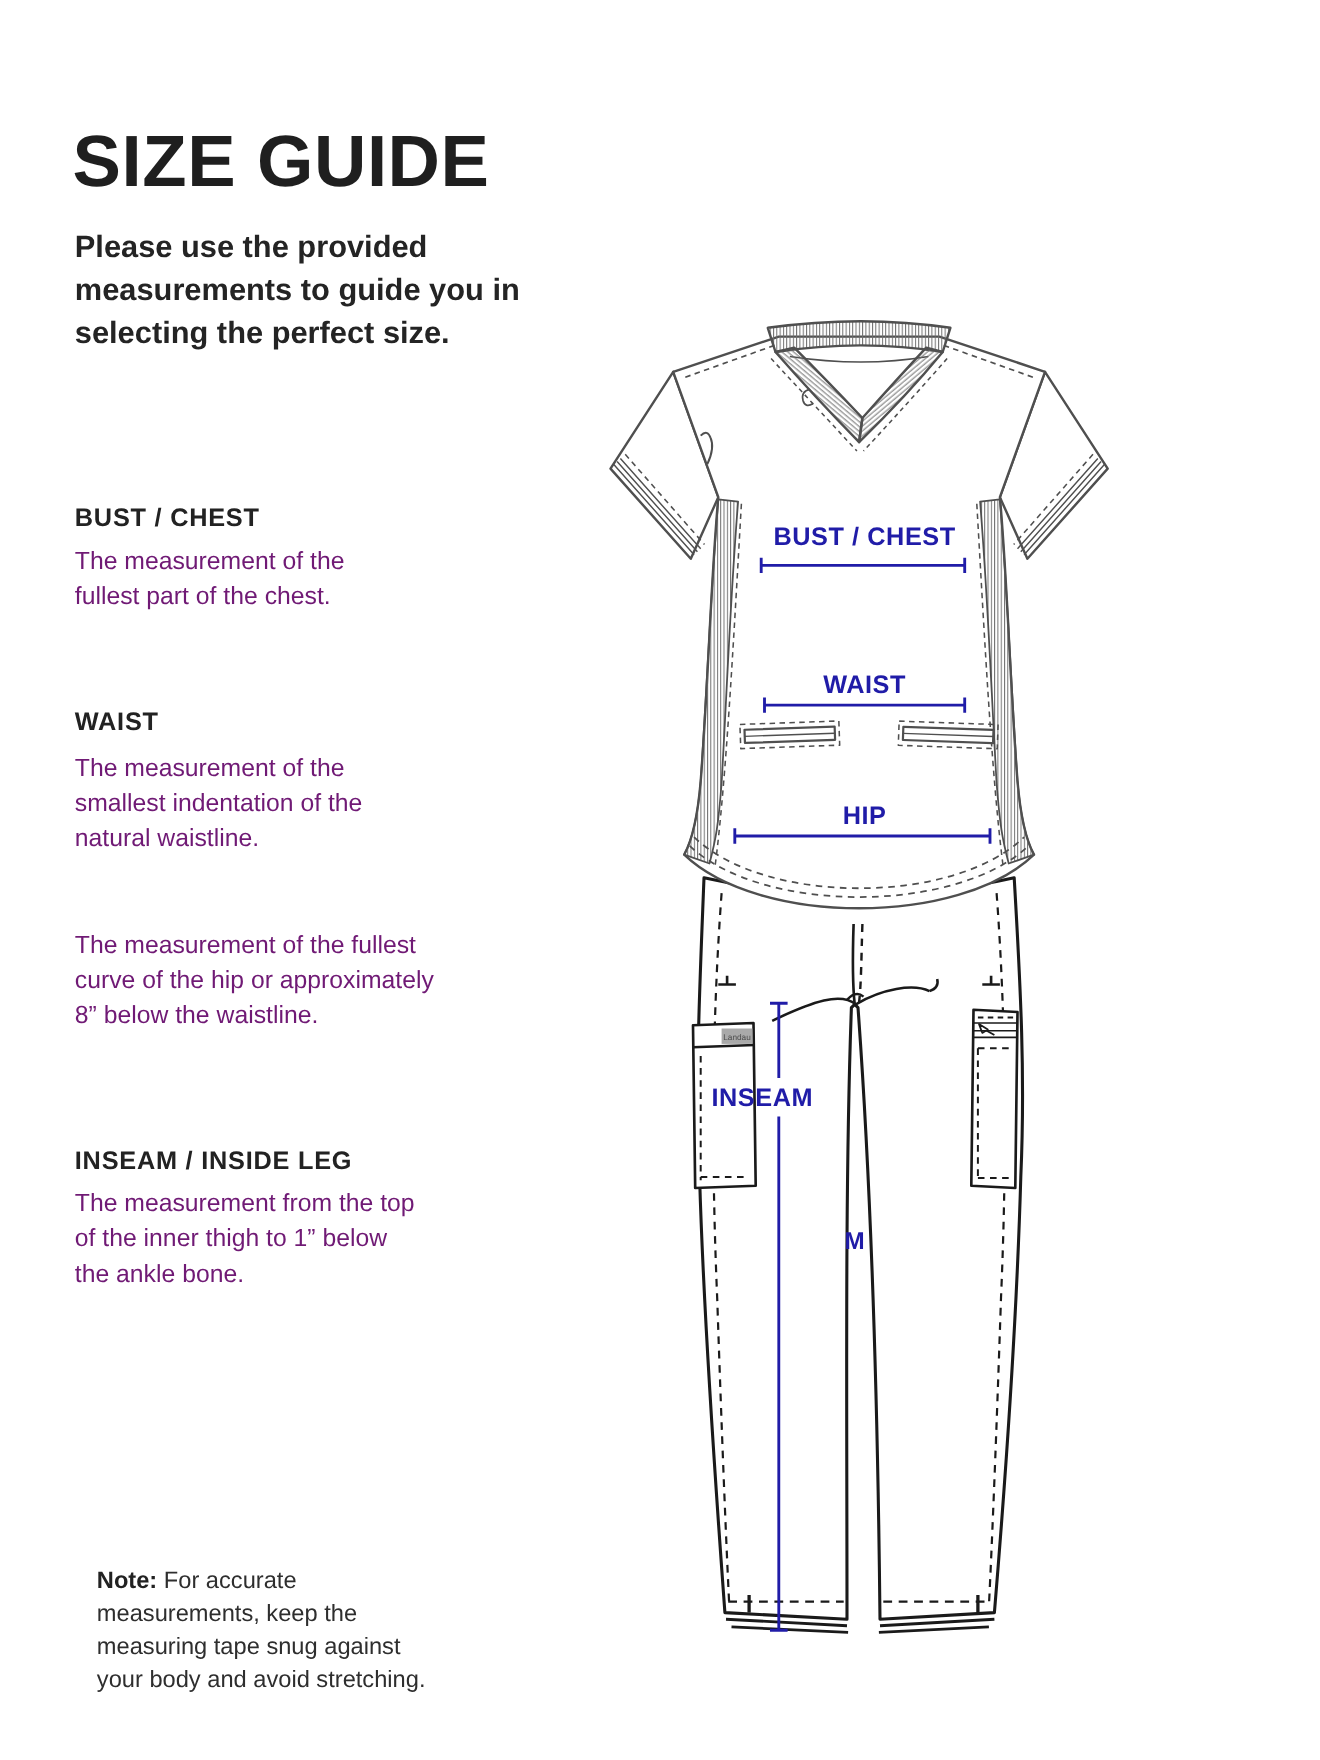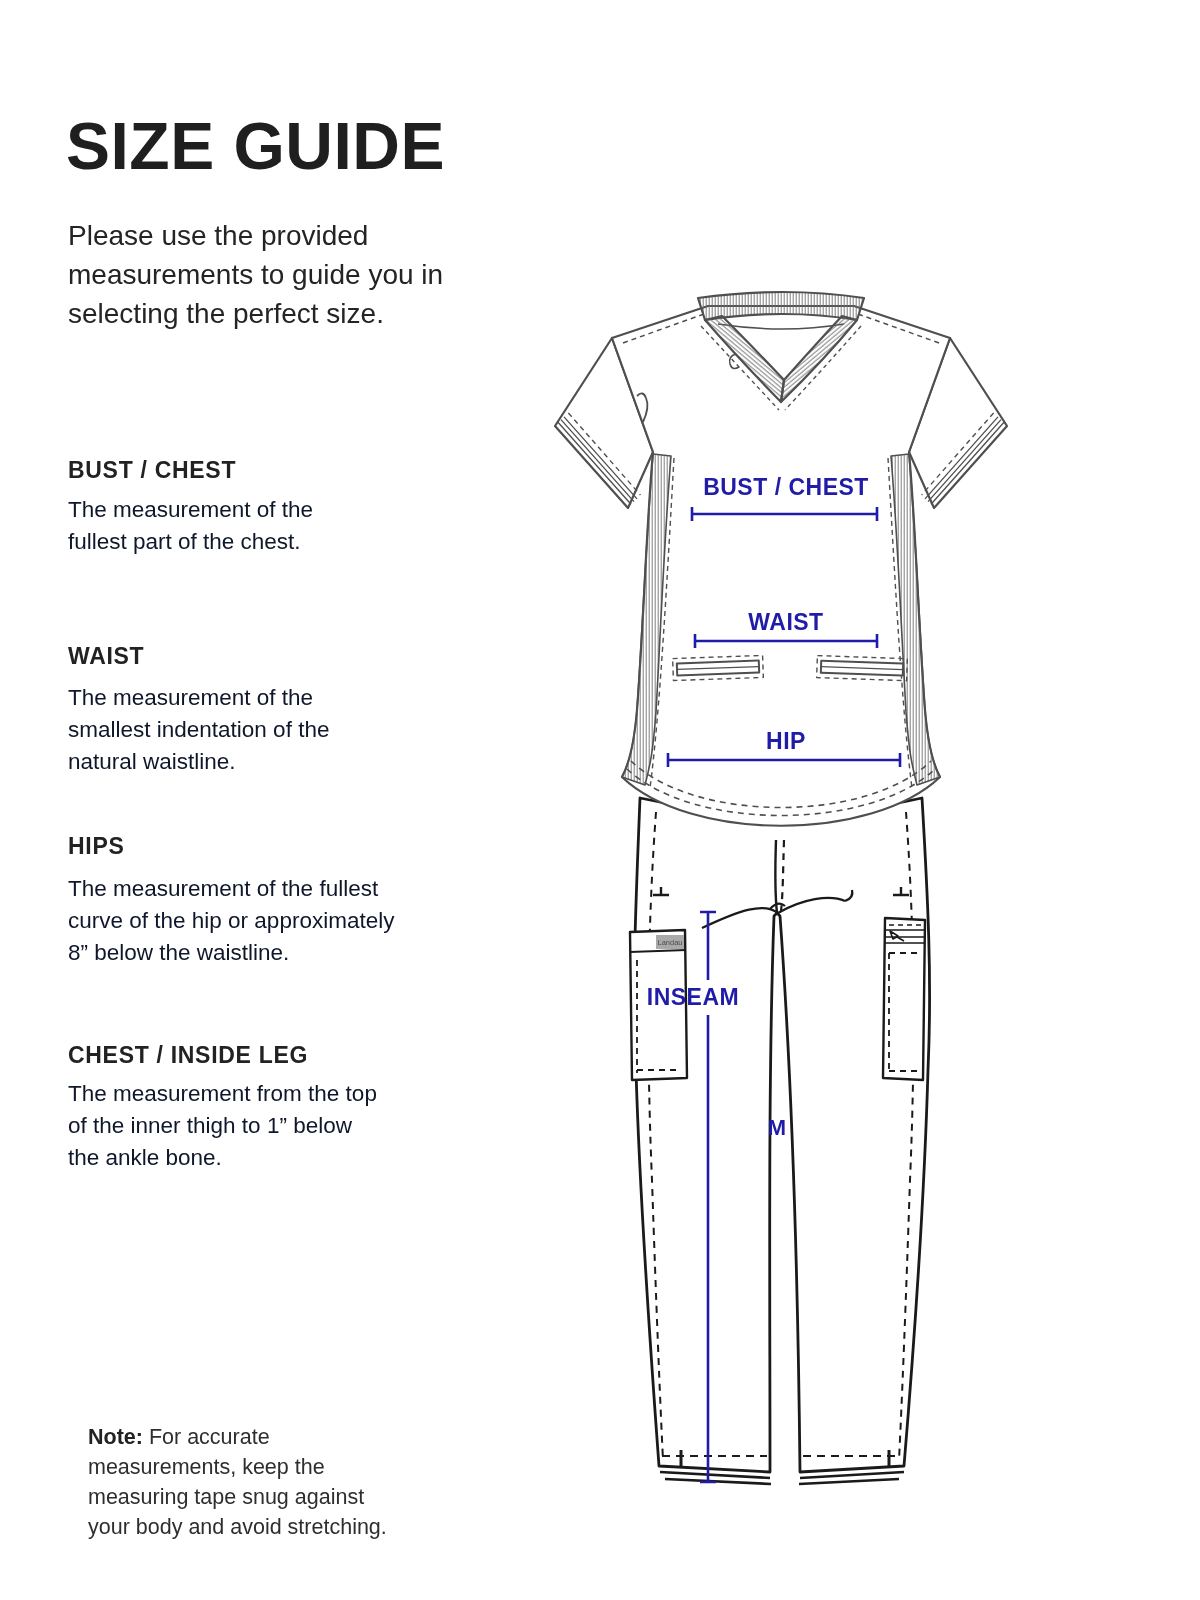--- a/index.html
+++ b/index.html
@@ -6,27 +6,27 @@
   .canvas{
     position:relative;width:1088px;height:1600px;background:#ffffff;overflow:hidden;
     font-family:"Liberation Sans", sans-serif;color:#262626;
   }
   .abs{position:absolute;}
   .page-title{
     left:66px;top:68px;font-size:66px;font-weight:700;letter-spacing:0.5px;color:#1f1f1f;
     line-height:1.05;white-space:pre-line;
   }
   .intro{
-    left:68px;top:188px;font-size:28px;line-height:39px;color:#242424;white-space:pre-line;
+    left:68px;top:177px;font-size:28px;line-height:39px;color:#242424;white-space:pre-line;font-weight:bold;
   }
   .sec-heading{
     font-size:23px;font-weight:700;letter-spacing:0.7px;color:#222222;line-height:30px;white-space:pre-line;
   }
   .sec-body{
-    font-size:22.5px;line-height:32px;color:#0f172a;white-space:pre-line;
+    font-size:22.5px;line-height:32px;color:#701a75;white-space:pre-line;
   }
   .note{
     left:68px;top:1400px;font-size:21.5px;line-height:30px;color:#2e2e2e;white-space:pre-line;margin-left:20px;
   }
   .note b{font-weight:700;color:#222222;}
   .diagram{left:540px;top:280px;width:500px;height:1240px;}
   .edge-artifact{background:#9a9a9a;}
   svg text{font-family:"Liberation Sans", sans-serif;}
 </style>
 </head>
@@ -47,28 +47,27 @@
   </div>
 
   <div class="abs" style="left:68px;top:641px;">
     <div class="sec-heading">WAIST</div>
     <div class="sec-body" style="margin-top:11px;">The measurement of the
 smallest indentation of the
 natural waistline.</div>
   </div>
 
   <div class="abs" style="left:68px;top:831px;">
-    <div class="sec-heading">HIPS</div>
     <div class="sec-body" style="margin-top:12px;">The measurement of the fullest
 curve of the hip or approximately
 8” below the waistline.</div>
   </div>
 
   <div class="abs" style="left:68px;top:1040px;">
-    <div class="sec-heading">CHEST / INSIDE LEG</div>
+    <div class="sec-heading">INSEAM / INSIDE LEG</div>
     <div class="sec-body" style="margin-top:8px;">The measurement from the top
 of the inner thigh to 1” below
 the ankle bone.</div>
   </div>
 
   <p class="abs note"><b>Note:</b> <span>For accurate
 measurements, keep the
 measuring tape snug against
 your body and avoid stretching.</span></p>
 

